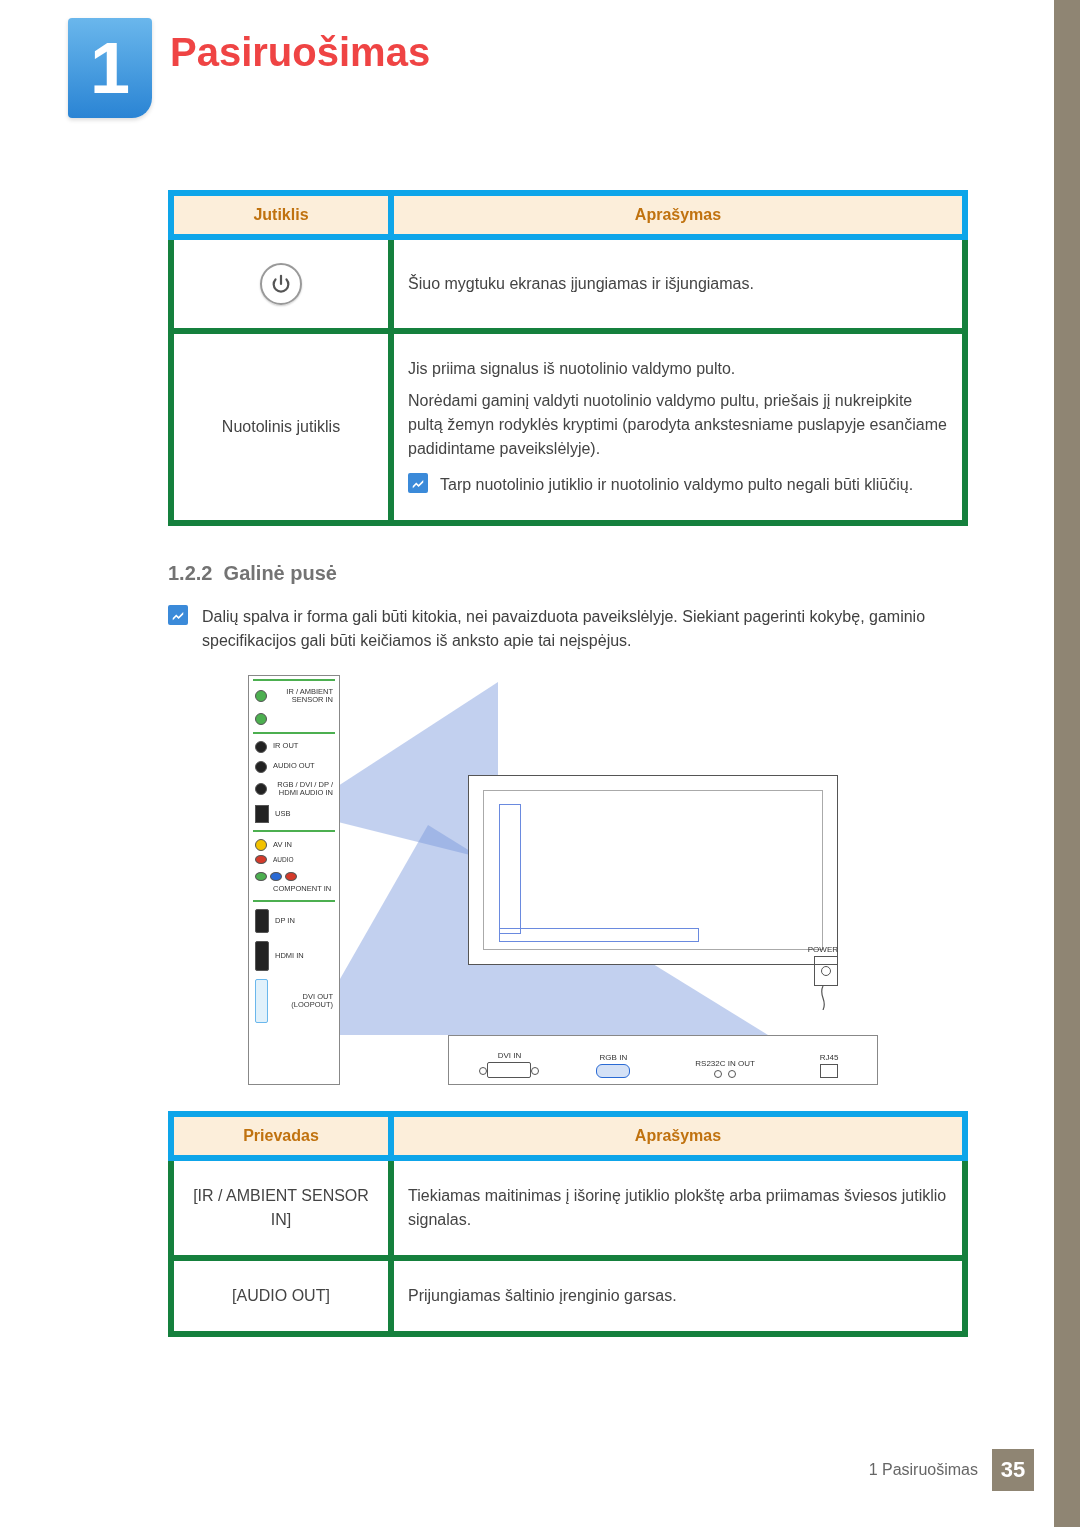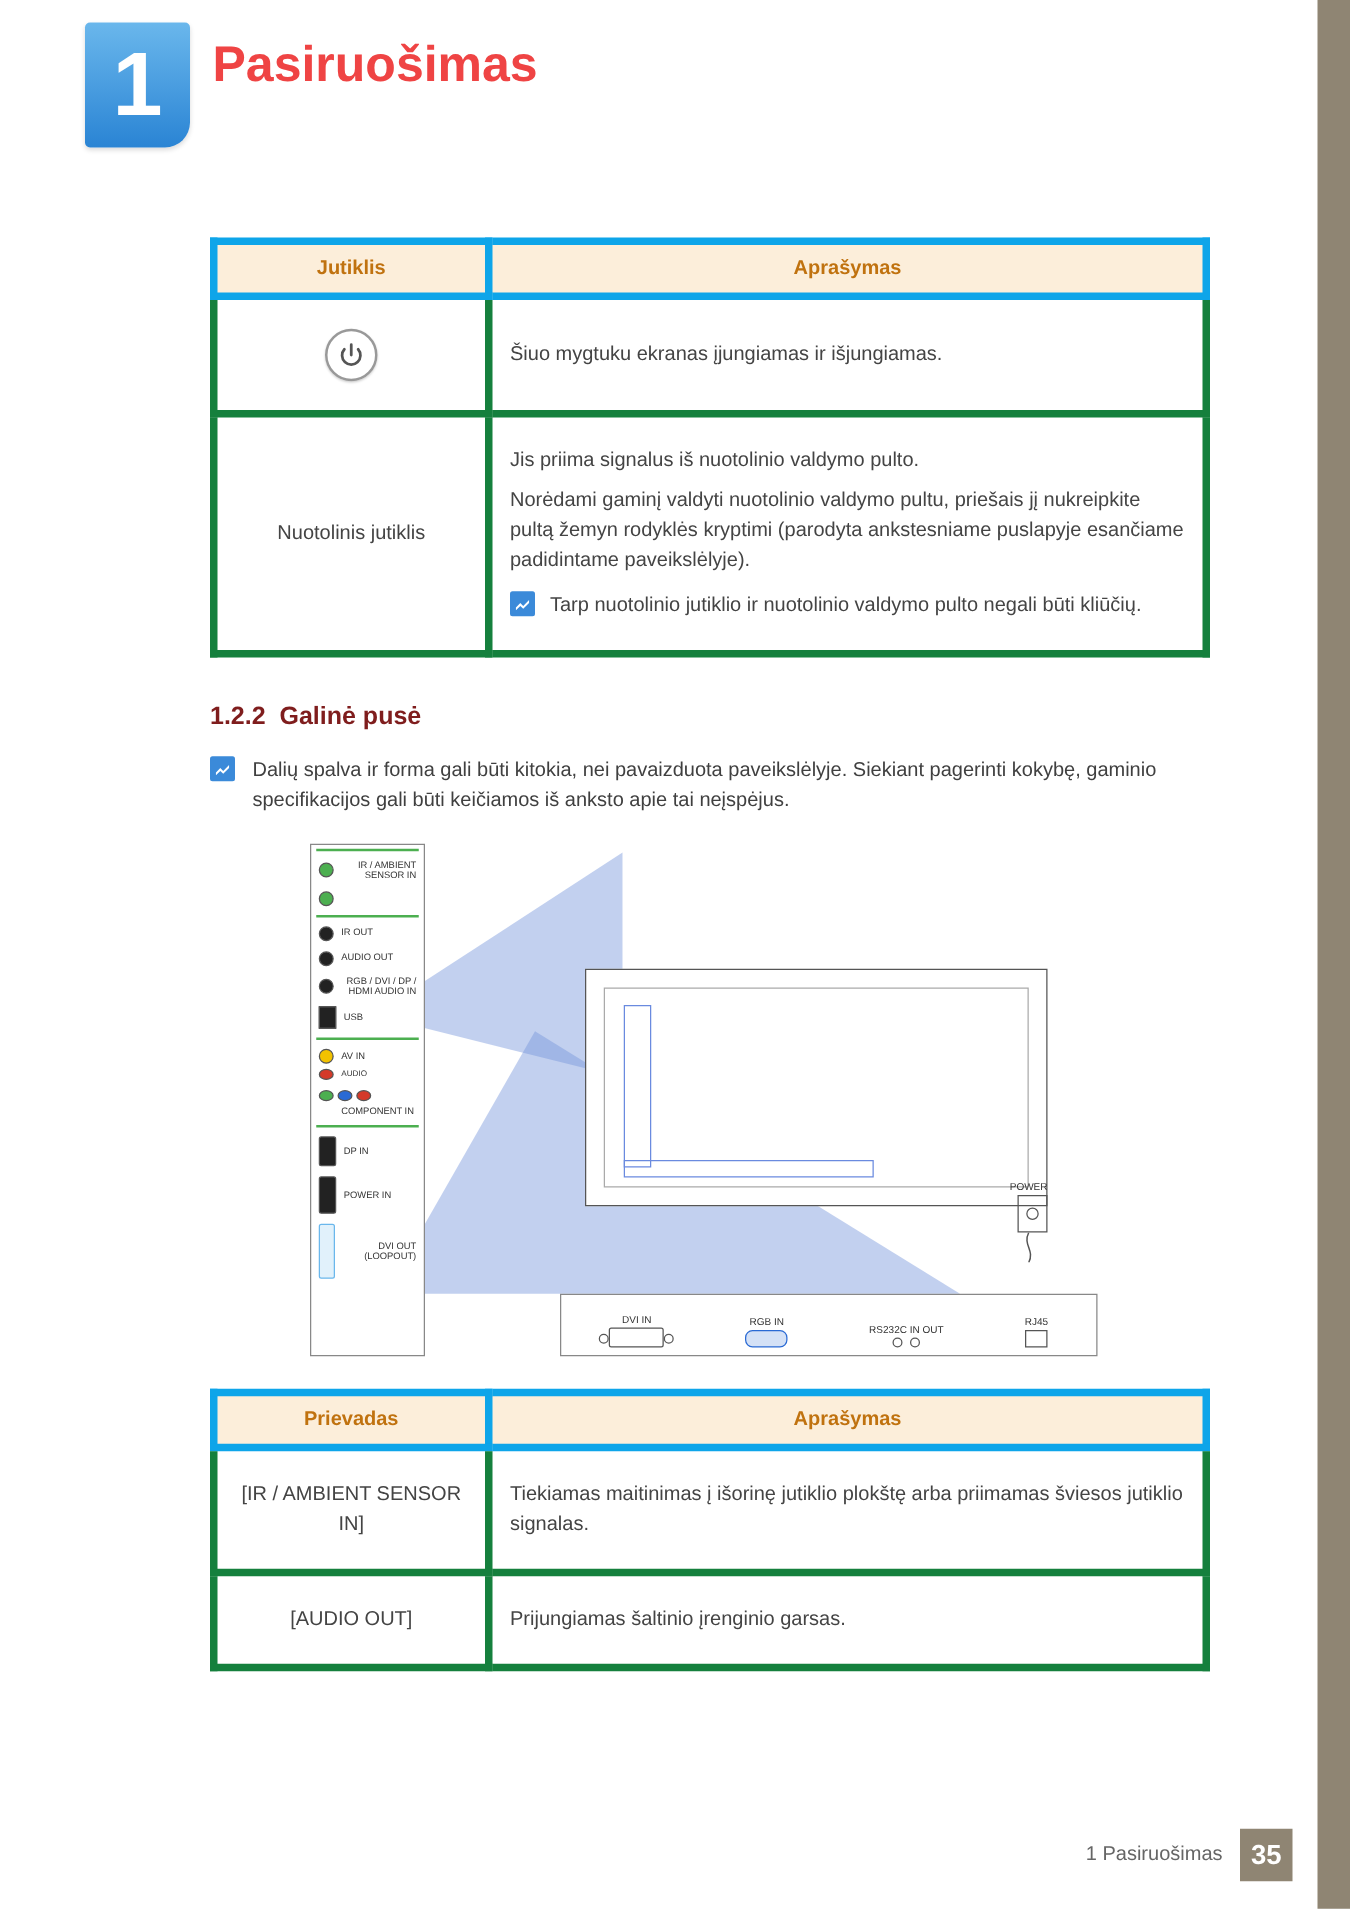--- a/index.html
+++ b/index.html
@@ -71,21 +71,21 @@
     border: 2px solid #999;
     border-radius: 50%;
     display: inline-flex;
     align-items: center; justify-content: center;
     box-shadow: 0 1px 2px rgba(0,0,0,0.2);
   }
   .section-heading {
     margin-top: 36px;
     font-size: 20px;
     font-weight: bold;
-    color: #7f1d1d;
+    color: #737373;
   }
   .note-row {
     display: flex;
     align-items: flex-start;
     gap: 14px;
     margin-top: 20px;
     font-size: 16px;
     color: #404040;
     line-height: 1.5;
   }
@@ -183,21 +183,21 @@
   .bport .shape { margin:2px auto 0; }
   .dvi-shape { width:44px; height:16px; border:1px solid #555; border-radius:2px; position:relative; }
   .dvi-shape::before, .dvi-shape::after { content:""; position:absolute; width:6px; height:6px; border:1px solid #555; border-radius:50%; top:4px; }
   .dvi-shape::before { left:-9px; } .dvi-shape::after { right:-9px; }
   .vga-shape { width:34px; height:14px; border:1px solid #2a6ad4; border-radius:6px; background:#2a6ad433; }
   .jack-shape { display:flex; gap:6px; justify-content:center; }
   .jack-shape span { width:8px; height:8px; border:1px solid #555; border-radius:50%; display:inline-block; }
   .rj45-shape { width:18px; height:14px; border:1px solid #555; }
   .footer {
     position:absolute;
-    bottom:22px; right:46px;
+    bottom:36px; right:46px;
     display:flex; align-items:center; gap:14px;
     font-size:16px; color:#666;
   }
   .footer .pagebox {
     width:42px; height:42px;
     background:#8f8573;
     color:#fff;
     display:flex; align-items:center; justify-content:center;
     font-size:22px; font-weight:bold;
   }
@@ -310,21 +310,21 @@
           <span style="width:12px"></span>
           <span class="port-lbl">COMPONENT IN</span>
         </div>
       <div class="sep-green"></div>
       <div class="port-row">
           <span class="dp-rect"></span>
           <span class="port-lbl">DP IN</span>
         </div>
       <div class="port-row">
           <span class="hdmi-rect"></span>
-          <span class="port-lbl">POWER IN</span>
+          <span class="port-lbl">HDMI IN</span>
         </div>
       <div class="port-row">
           <span class="dvi-rect"></span>
           <span class="port-lbl">DVI OUT (LOOPOUT)</span>
         </div>
     </div>
 
     <div class="monitor-back">
       <div class="monitor-inner"></div>
       <div style="position:absolute;left:30px;top:28px;width:22px;height:130px;border:1.5px solid #6a8adf;"></div>

